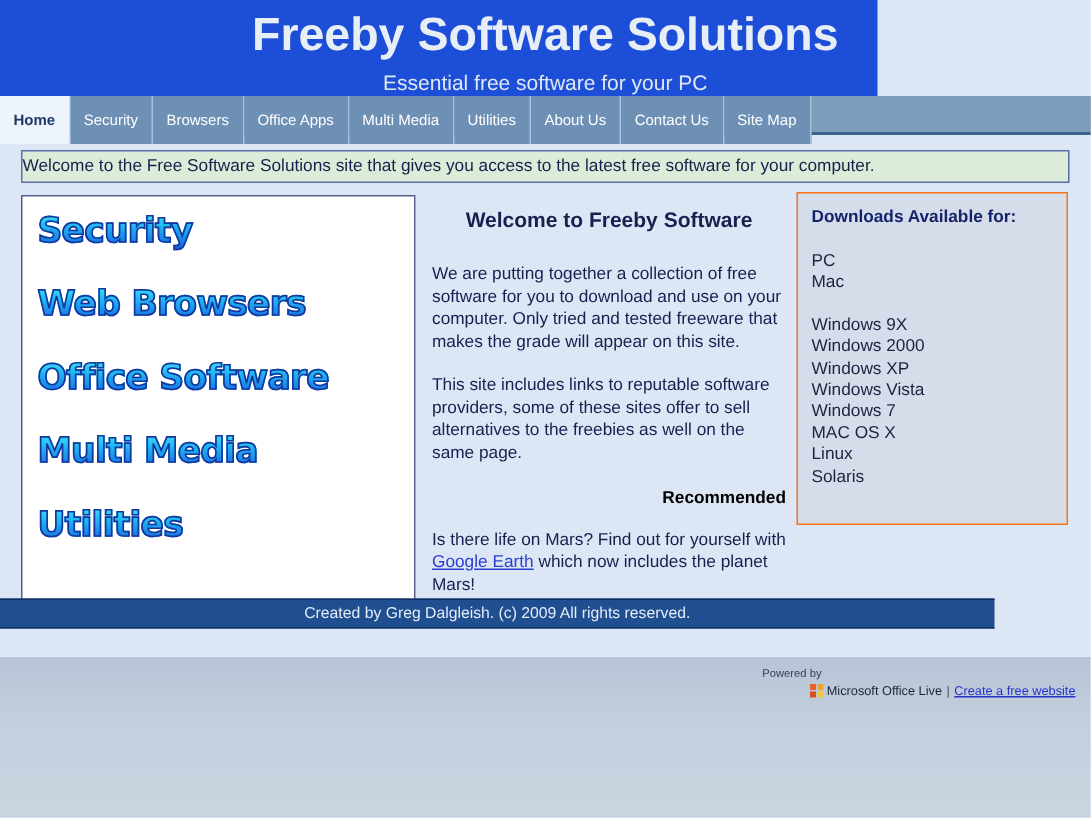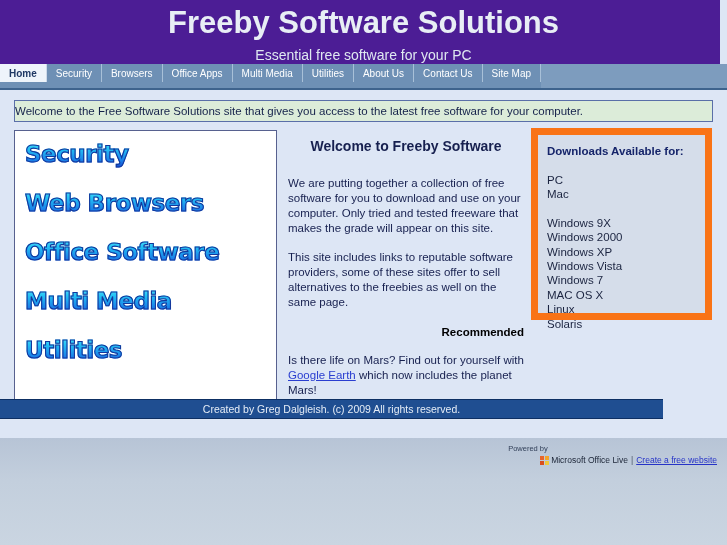--- a/index.html
+++ b/index.html
@@ -18,23 +18,23 @@
     position: relative;
     width: 727px;
     height: 545px;
     background: #dde6f5;
   }
 
   
   .header {
     position: absolute;
     left: 0; top: 0;
-    width: 720px;
+    width: 585px;
     height: 64px;
-    background: #4c1d95;
+    background: #1d4ed8;
     overflow: hidden;
   }
   .site-title {
     position: absolute;
     left: 0; top: 4px;
     width: 727px;
     text-align: center;
     font-size: 31px;
     font-weight: bold;
     color: #e8eef5;
@@ -71,21 +71,21 @@
     align-items: center;
     justify-content: center;
     padding: 0 9px;
     font-size: 10px;
     color: #ffffff;
     white-space: nowrap;
     cursor: pointer;
     background: #6e90b5;
     border-right: 1px solid #a8c0d8;
     box-sizing: border-box;
-    height: 18px;
+    height: 32px;
   }
   .nav-item:first-child {
     border-left: none;
   }
   .nav-item.active {
     background: #eef4fb;
     color: #1f3864;
     font-weight: bold;
     border-right: 1px solid #cddaea;
   }
@@ -179,23 +179,23 @@
     color: #2a3ed0;
     text-decoration: underline;
     cursor: pointer;
   }
 
   
   .right-box {
     position: absolute;
     left: 531px; top: 128px;
     width: 181px;
-    height: 192px;
+    height: 222px;
     background: #d5ddea;
-    border: 7px solid #f97316;
+    border: 1px solid #f97316;
     box-sizing: border-box;
     padding: 8px 0 0 9px;
   }
   .right-box-title {
     font-size: 11.5px;
     font-weight: bold;
     color: #15246a;
     line-height: 16px;
     margin: 0 0 14px 0;
   }

